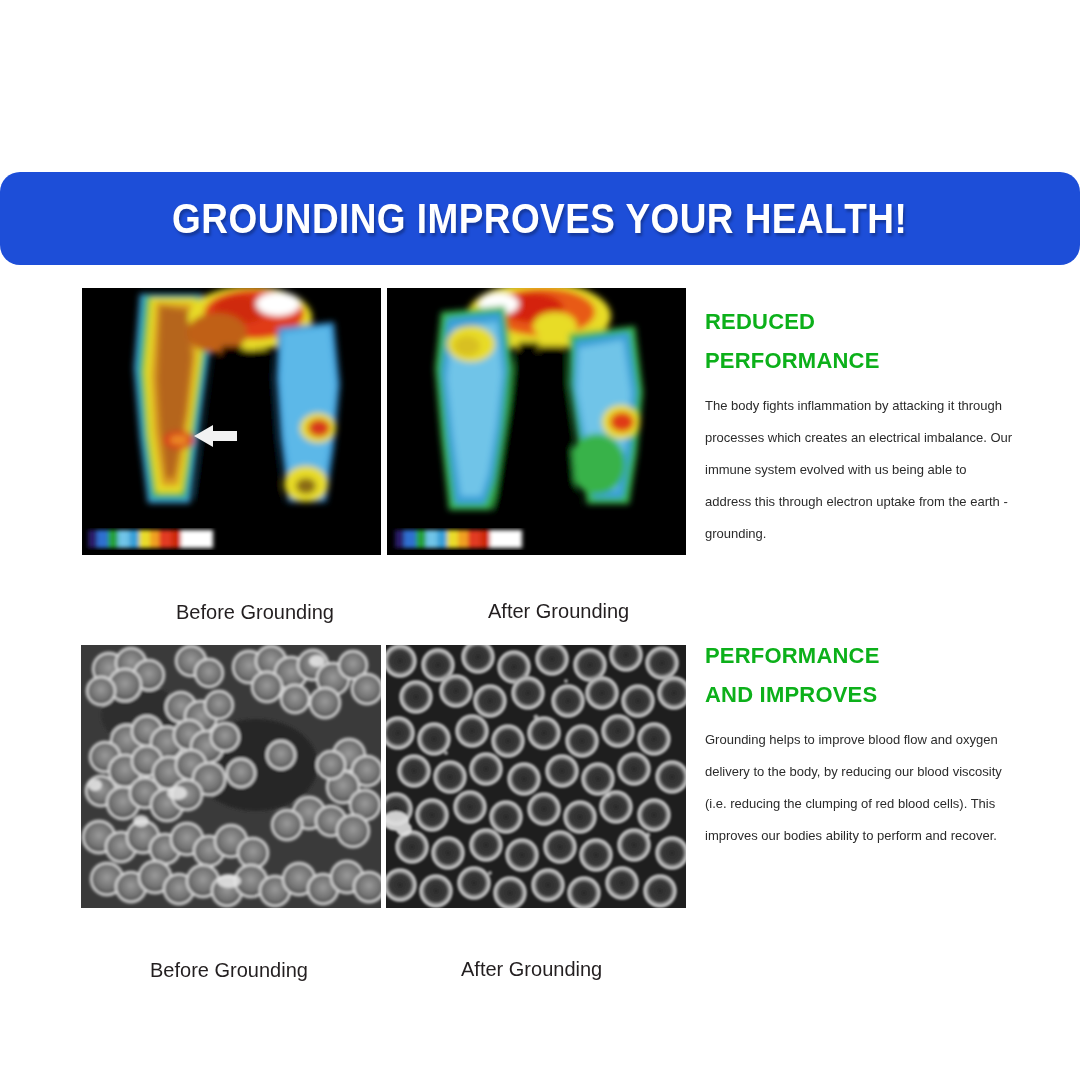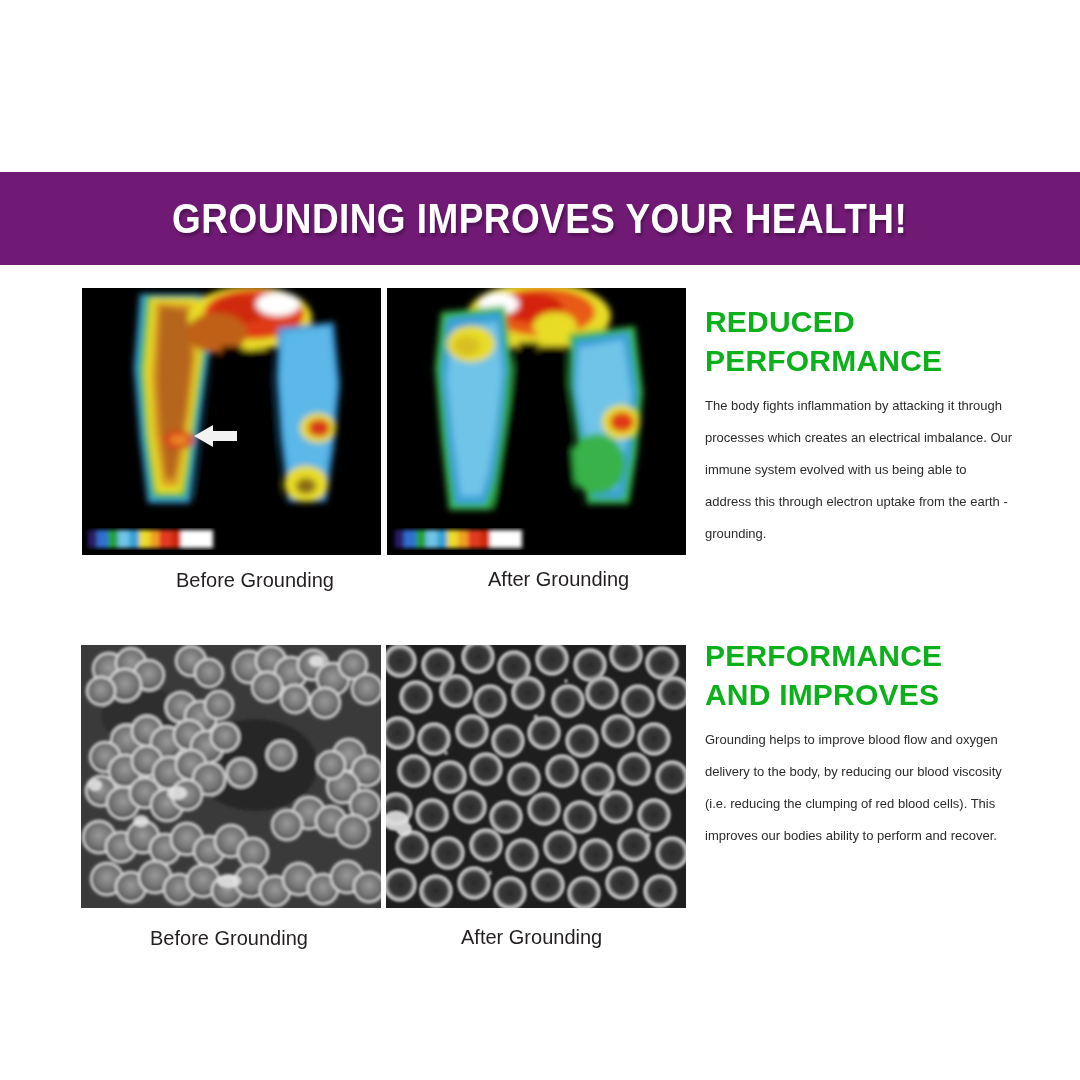--- a/index.html
+++ b/index.html
@@ -8,22 +8,22 @@
     background:#ffffff;
     font-family:"Liberation Sans", sans-serif;
     overflow:hidden;
     position:relative;
   }
   .page{position:relative;width:1080px;height:1080px;background:#fff;}
 
   
   .banner{
     position:absolute;left:0;top:172px;width:1080px;height:93px;
-    background:#701a75;
-    display:flex;align-items:center;justify-content:center;
+    background:#1d4ed8;
+    display:flex;align-items:center;justify-content:center;border-radius:20px;
   }
   .banner-title{
     color:#ffffff;
     font-family:"Liberation Sans", sans-serif;
     font-weight:bold;
     font-size:42px;
     letter-spacing:0.5px;
     transform:scaleX(0.88);
     transform-origin:center;
     text-shadow:2px 3px 3px rgba(0,0,0,0.28);
@@ -53,35 +53,36 @@
   .blood-divider{position:absolute;left:300px;top:0;width:5px;height:263px;background:#fff;}
   .blood-pane svg{display:block;width:100%;height:100%;}
 
   
   .caption{
     position:absolute;
     color:#231f20;
     font-family:"Liberation Sans", sans-serif;
     font-size:20px;
     white-space:nowrap;
+    margin-top:32px;
   }
   .cap-t-before{left:176px;top:569px;}
   .cap-t-after{left:488px;top:568px;}
   .cap-b-before{left:150px;top:927px;}
   .cap-b-after{left:461px;top:926px;}
 
   
   .col{position:absolute;left:705px;width:308px;}
   .col-1{top:302px;}
   .col-2{top:636px;}
   .sec-head{
     color:#0cb01a;
     font-family:"Liberation Sans", sans-serif;
     font-weight:bold;
-    font-size:30px;
+    font-size:22px;
     line-height:39px;
     margin:0 0 10px 0;
     letter-spacing:0.2px;
   }
   .sec-head .ln{display:block;}
   .sec-body{
     color:#2b2b2b;
     font-family:"Liberation Sans", sans-serif;
     font-size:13px;
     line-height:32px;

